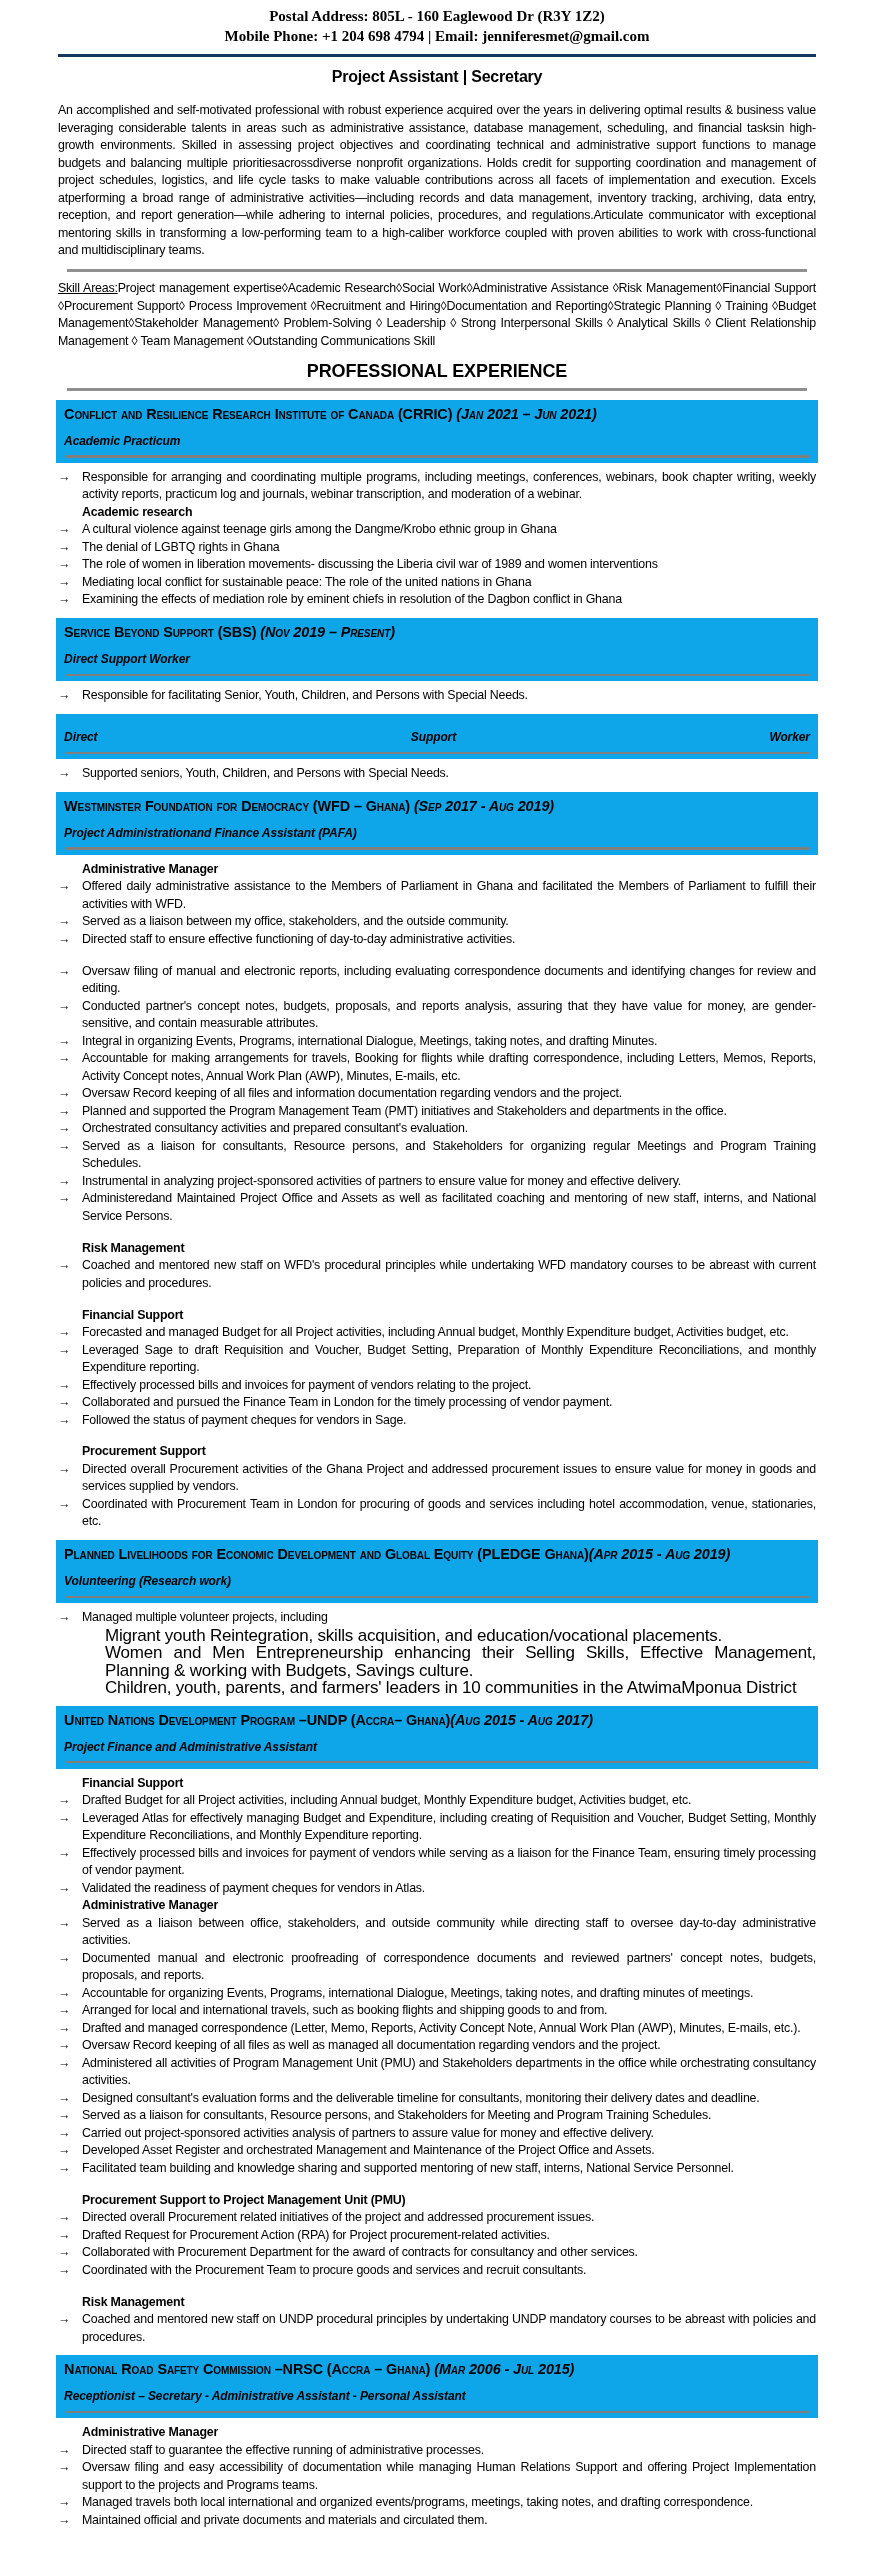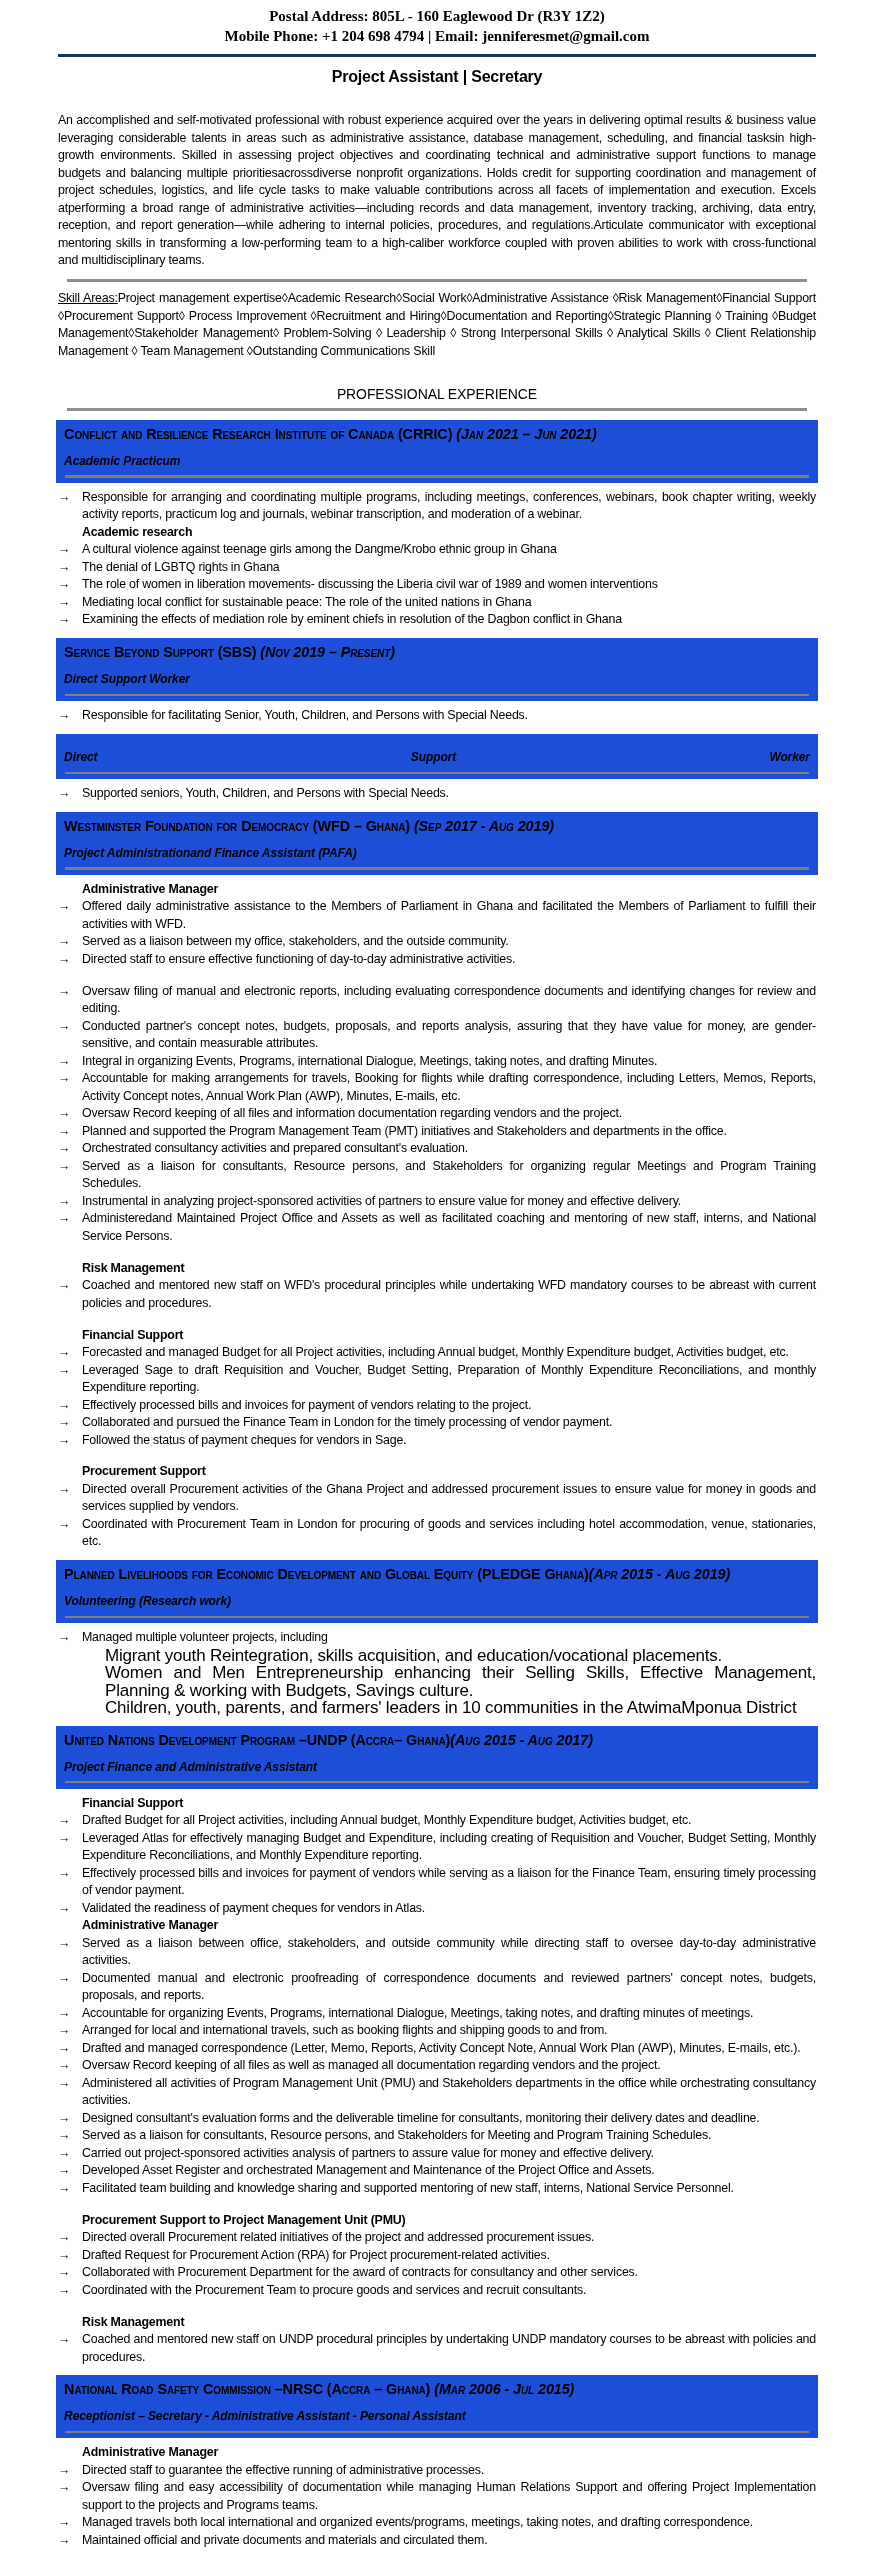--- a/index.html
+++ b/index.html
@@ -8,30 +8,30 @@
   .page { width:874px; height:2720px; overflow:hidden; background:#fff; padding:0 58px; }
 
   .name { font-family:"Liberation Serif", serif; font-weight:bold; font-size:27px;
           line-height:33px; text-align:center; padding-top:44px; }
   .contact { font-family:"Liberation Serif", serif; font-weight:bold; font-size:15px;
              line-height:19.6px; text-align:center; }
   .contact.first { margin-top:7.2px; }
   .rule-navy { height:3.6px; background:#17365d; margin-top:7.2px; }
   .doc-title { font-size:16px; font-weight:bold; text-align:center; margin-top:11.3px; letter-spacing:-0.2px; }
 
-  .summary { margin-top:26px; font-size:12.4px; line-height:17.5px; text-align:justify; letter-spacing:-0.2px; }
+  .summary { margin-top:16px; font-size:12.4px; line-height:17.5px; text-align:justify; letter-spacing:-0.2px; }
   .rule-gray { height:2.6px; background:#8f8f8f; margin:9.3px 9.3px 0 9.3px; }
   .skills { margin-top:8.2px; font-size:12.4px; line-height:17.5px; text-align:justify; letter-spacing:-0.2px; }
   .skills-label { font-weight:normal; text-decoration:underline; }
 
-  .section-heading { margin-top:26px; font-size:14px; font-weight:normal; text-align:center; letter-spacing:-0.1px; }
+  .section-heading { margin-top:11px; font-size:18px; font-weight:bold; text-align:center; letter-spacing:-0.1px; }
   .rule-under { margin-top:6.2px; }
 
   .job { margin-top:9.3px; }
-  .job-header { background:#1d4ed8; padding:6.2px 8.2px 5.2px 8.2px; margin:0 -2.1px; }
+  .job-header { background:#0ea5e9; padding:6.2px 8.2px 5.2px 8.2px; margin:0 -2.1px; }
   .company { font-size:14.4px; font-weight:bold; font-variant:small-caps; line-height:17.5px; letter-spacing:-0.1px; }
   .dates { font-style:italic; }
   .role { font-size:12px; font-weight:bold; font-style:italic; line-height:17.5px; margin-top:9px; letter-spacing:-0.1px; }
   .role.justify { text-align:justify; text-align-last:justify; }
   .header-rule { height:2.1px; background:#7f7f7f; margin:5.2px 1px 0 1px; }
 
   .job-items { margin-top:6.2px; }
   .bullet { display:flex; font-size:12.4px; line-height:17.5px; letter-spacing:-0.2px; }
   .marker { flex:0 0 24px; width:24px; }
   .btext { flex:1; text-align:justify; }

